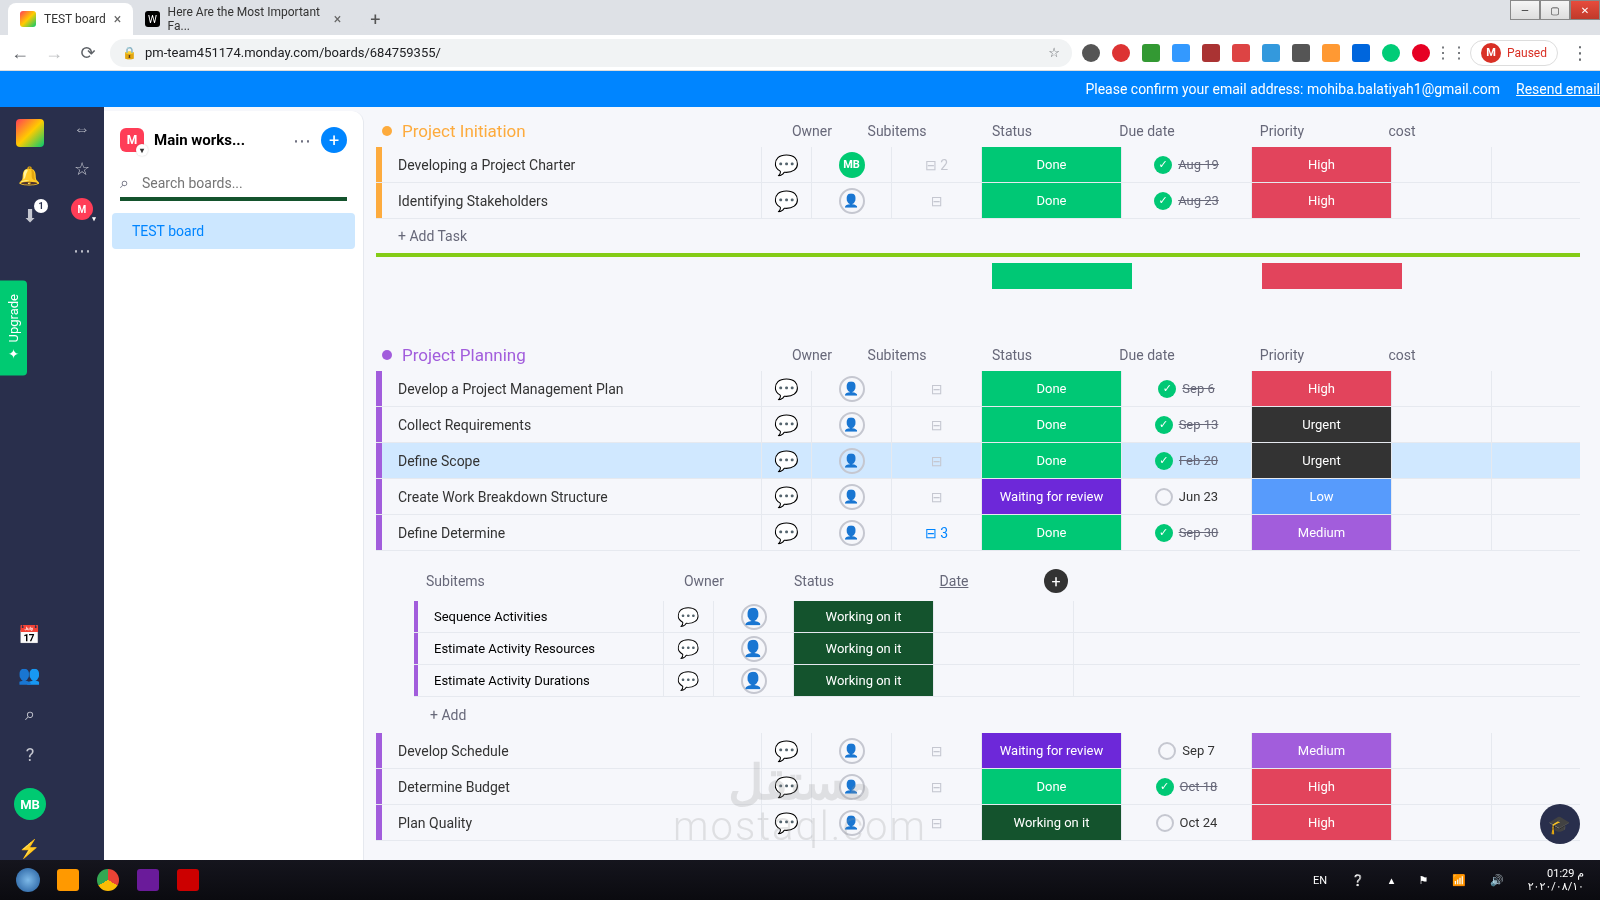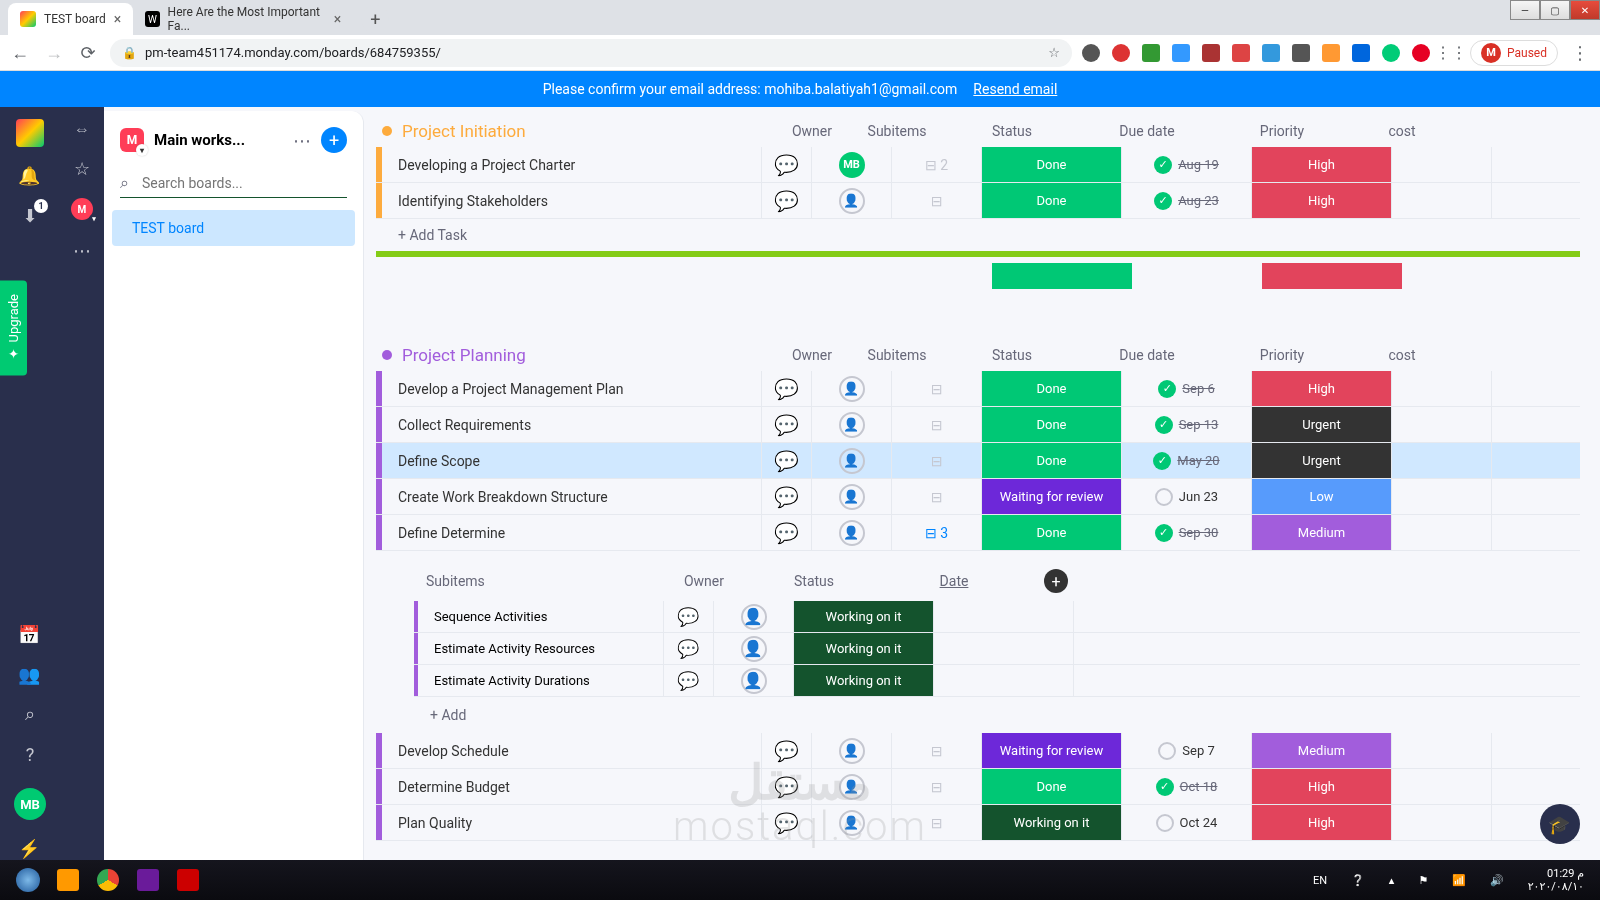--- a/index.html
+++ b/index.html
@@ -21,41 +21,41 @@
 .addr-bar { background: #fff; height: 36px; display: flex; align-items: center; padding: 0 8px; gap: 10px; border-bottom: 1px solid #ddd; }
 .nav-btn { width: 24px; height: 24px; display: flex; align-items: center; justify-content: center; color: #5f6368; font-size: 18px; cursor: pointer; }
 .url-field { flex: 1; height: 28px; background: #f1f3f4; border-radius: 14px; display: flex; align-items: center; padding: 0 12px; gap: 8px; font-size: 13px; color: #202124; }
 .lock-icon { color: #5f6368; font-size: 12px; }
 .ext-icons { display: flex; gap: 12px; align-items: center; }
 .ext-icon { width: 18px; height: 18px; border-radius: 3px; }
 .profile-badge { padding: 2px 10px; border: 1px solid #ddd; border-radius: 14px; display: flex; align-items: center; gap: 6px; font-size: 12px; color: #d93025; }
 .profile-circle { width: 20px; height: 20px; border-radius: 50%; background: #d93025; color: #fff; display: flex; align-items: center; justify-content: center; font-size: 11px; font-weight: bold; }
 
 
-.email-banner { background: #0085ff; height: 36px; display: flex; align-items: center; justify-content: center; gap: 16px; color: #fff; font-size: 14px; }
+.email-banner { background: #0085ff; height: 36px; display: flex; align-items: center; justify-content: flex-end; gap: 16px; color: #fff; font-size: 14px; }
 .email-banner a { color: #fff; text-decoration: underline; cursor: pointer; }
 
 
 .app { display: flex; height: calc(900px - 35px - 36px - 36px - 40px); background: #f6f7fb; }
 .rail { width: 60px; background: #292f4c; display: flex; flex-direction: column; align-items: center; padding-top: 12px; gap: 16px; position: relative; }
 .rail-logo { width: 28px; height: 28px; background: linear-gradient(135deg,#ff3d57,#ffcb00,#00ca72); border-radius: 4px; }
 .rail-icon { width: 24px; height: 24px; color: #c5c7d0; display: flex; align-items: center; justify-content: center; font-size: 18px; cursor: pointer; position: relative; }
 .rail-badge { position: absolute; top: -4px; right: -6px; background: #fff; color: #292f4c; width: 14px; height: 14px; border-radius: 50%; font-size: 9px; display: flex; align-items: center; justify-content: center; font-weight: bold; }
 .rail-avatar { position: absolute; bottom: 50px; width: 32px; height: 32px; border-radius: 50%; background: #00ca72; color: #fff; display: flex; align-items: center; justify-content: center; font-weight: bold; font-size: 13px; }
 .upgrade-tab { position: absolute; left: 0; top: 280px; background: #00ca72; color: #fff; padding: 14px 6px; writing-mode: vertical-rl; transform: rotate(180deg); border-radius: 4px 0 0 4px; font-size: 13px; cursor: pointer; z-index: 50; display: flex; align-items: center; gap: 4px; }
 
 .sidebar { width: 260px; background: #fff; border-right: 1px solid #e6e9ef; padding: 16px 0; border-radius: 0 12px 0 0; margin-top: 4px; }
 .ws-header { display: flex; align-items: center; padding: 0 16px; gap: 10px; margin-bottom: 16px; }
 .ws-icon { width: 24px; height: 24px; border-radius: 6px; background: #ff3d57; color: #fff; display: flex; align-items: center; justify-content: center; font-size: 12px; font-weight: bold; position: relative; }
 .ws-icon::after { content:"▾"; position:absolute; bottom:-4px; right:-4px; background:#fff; border-radius:50%; width:12px; height:12px; font-size:8px; display:flex; align-items:center; justify-content:center; color:#333; box-shadow:0 0 2px rgba(0,0,0,.2); }
 .ws-title { font-weight: 700; font-size: 15px; flex: 1; white-space: nowrap; overflow: hidden; text-overflow: ellipsis; }
 .ws-add { width: 26px; height: 26px; border-radius: 50%; background: #0085ff; color: #fff; display: flex; align-items: center; justify-content: center; font-size: 18px; cursor: pointer; }
 .search-boards { padding: 0 16px; margin-bottom: 12px; }
 .search-boards input { width: 100%; border: none; outline: none; font-size: 14px; color: #676879; padding: 6px 0 6px 22px; background: transparent; }
-.search-wrap { position: relative; border-bottom: 1px solid #14532d; }
+.search-wrap { position: relative; border-bottom: 4px solid #14532d; }
 .search-wrap::before { content: "⌕"; position: absolute; left: 0; top: 4px; font-size: 16px; color: #676879; }
 .board-item { padding: 10px 20px; font-size: 14px; color: #0085ff; background: #cce7ff; cursor: pointer; border-radius: 4px; margin: 0 8px; }
 
 .board-area { flex: 1; overflow-y: auto; padding: 8px 20px 40px 12px; }
 
 .group { margin-bottom: 50px; }
 .group-header { display: flex; align-items: center; padding: 6px 0; }
 .group-dot { width: 10px; height: 10px; border-radius: 50%; margin: 0 10px 0 6px; }
 .group-title { font-size: 17px; font-weight: 400; flex: 0 0 370px; }
 .col-head { font-size: 14px; color: #676879; text-align: center; }
@@ -84,21 +84,21 @@
 .check-done { background: #00c875; color: #fff; }
 .check-empty { border: 2px solid #c5c7d0; }
 .due-date { font-size: 13px; color: #333; }
 .due-date.struck { text-decoration: line-through; color: #676879; }
 .priority-pill { width: 100%; height: 100%; display: flex; align-items: center; justify-content: center; color: #fff; font-size: 13px; }
 .pr-high { background: #e2445c; }
 .pr-urgent { background: #333333; }
 .pr-low { background: #579bfc; }
 .pr-medium { background: #a25ddc; }
 
-.add-task { display: flex; height: 38px; align-items: center; border-bottom: 6px solid #84cc16; }
+.add-task { display: flex; height: 38px; align-items: center; border-bottom: 4px solid #84cc16; }
 .add-task-bar { width: 6px; opacity: 0.4; }
 .add-task-text { padding-left: 16px; color: #676879; font-size: 14px; cursor: text; }
 
 .summary-row { display: flex; height: 26px; margin-top: 6px; }
 .summary-spacer { flex: 0 0 616px; }
 .summary-status { width: 140px; background: #00c875; }
 .summary-pr { width: 140px; background: #e2445c; margin-left: 130px; }
 
 
 .subitems { margin-left: 38px; margin-top: 10px; }
@@ -357,21 +357,21 @@
             <div class="owner-empty">👤</div>
           </div>
     <div class="cell col-sub">
             <span class="sub-icon">⊟</span>
           </div>
     <div class="cell col-status">
             <div class="status-pill st-done">Done</div>
           </div>
     <div class="cell col-due">
             <span class="due-check check-done">✓</span>
-            <span class="due-date struck">May 20</span>
+            <span class="due-date struck">Feb 20</span>
           </div>
     <div class="cell col-priority">
             <div class="priority-pill pr-urgent">Urgent</div>
           </div>
     <div class="cell col-cost"></div>
   </div>
         <div class="task-row ">
     <div class="task-bar" style="background:#a25ddc"></div>
     <div class="task-name">Create Work Breakdown Structure</div>
     <div class="task-chat">💬</div>

